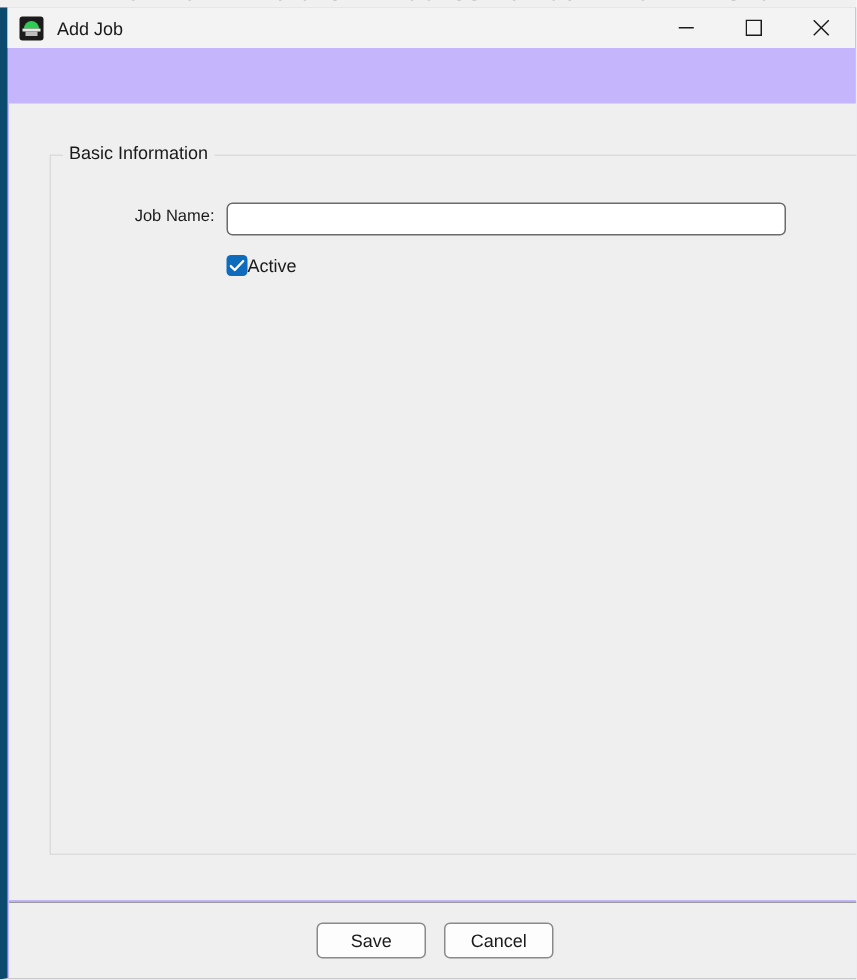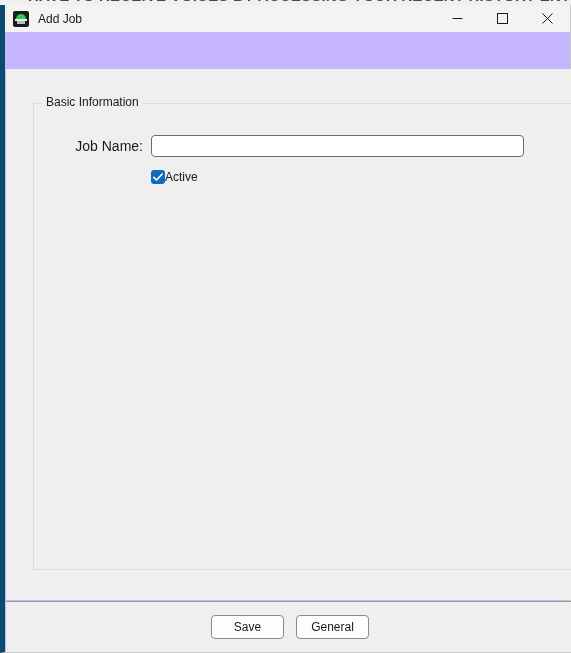--- a/index.html
+++ b/index.html
@@ -186,21 +186,21 @@
     top: 40px;
     width: 100%;
     height: 22px;
   }
   .field-label {
     position: absolute;
     left: 0;
     top: 3px;
     width: 110px;
     text-align: right;
-    font-size: 14px;
+    font-size: 11px;
     color: #1a1a1a;
   }
   .text-input {
     position: absolute;
     left: 118px;
     top: 0;
     width: 373px;
     height: 22px;
     box-sizing: border-box;
     border: 1px solid #6b6b6b;
@@ -335,18 +335,18 @@
           </div>
           <div class="check-label">Active</div>
         </div>
       </div>
 
     </div>
 
     <div class="footer">
       <div class="footer-buttons">
         <button class="btn">Save</button>
-        <button class="btn">General</button>
+        <button class="btn">Cancel</button>
       </div>
     </div>
 
   </div>
 </div>
 
 </body></html>

